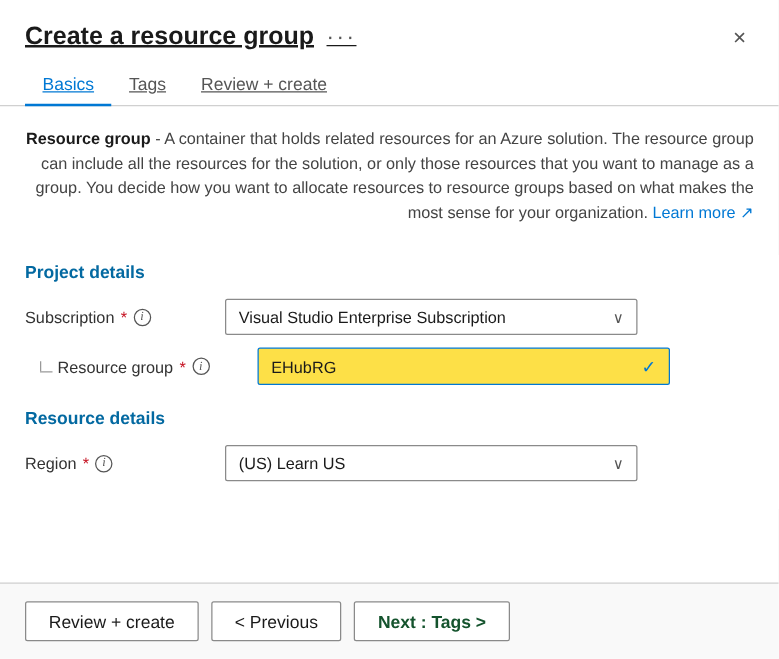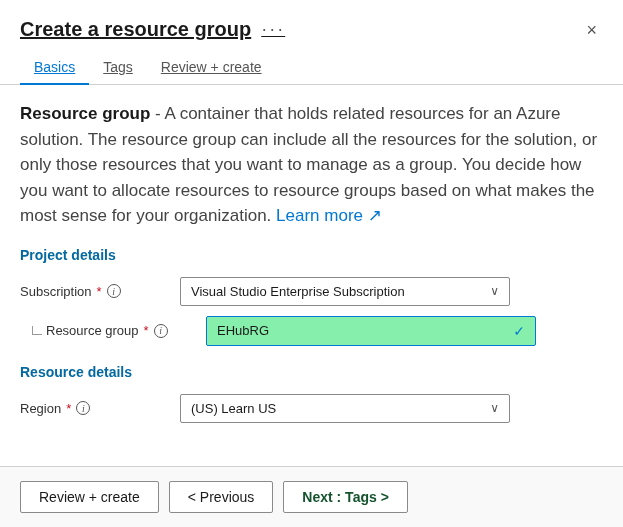--- a/index.html
+++ b/index.html
@@ -72,24 +72,25 @@
       color: #0078d4;
       border-bottom: 2px solid #0078d4;
       font-weight: 500;
     }
     .content {
       flex: 1;
       padding: 16px 20px;
       overflow-y: auto;
     }
     .description {
-      font-size: 17px;
+      font-size: 13px;
       color: #444;
       line-height: 1.5;
-      margin-bottom: 18px;
+      margin-bottom: 30px;
+      text-align: right;
     }
     .description span.highlight {
       font-weight: 600;
       color: #1a1a1a;
     }
     .description a {
       color: #0078d4;
       text-decoration: none;
     }
     .section-title {
@@ -146,21 +147,21 @@
       color: #555;
       font-size: 12px;
     }
     .input-box {
       width: 100%;
       border: 1px solid #0078d4;
       border-radius: 2px;
       padding: 6px 10px;
       font-size: 13px;
       color: #1a1a1a;
-      background: #86efac;
+      background: #fde047;
       display: flex;
       align-items: center;
       justify-content: space-between;
     }
     .input-box .check-icon {
       color: #0078d4;
       font-size: 14px;
     }
     .resource-section {
       margin-top: 18px;

